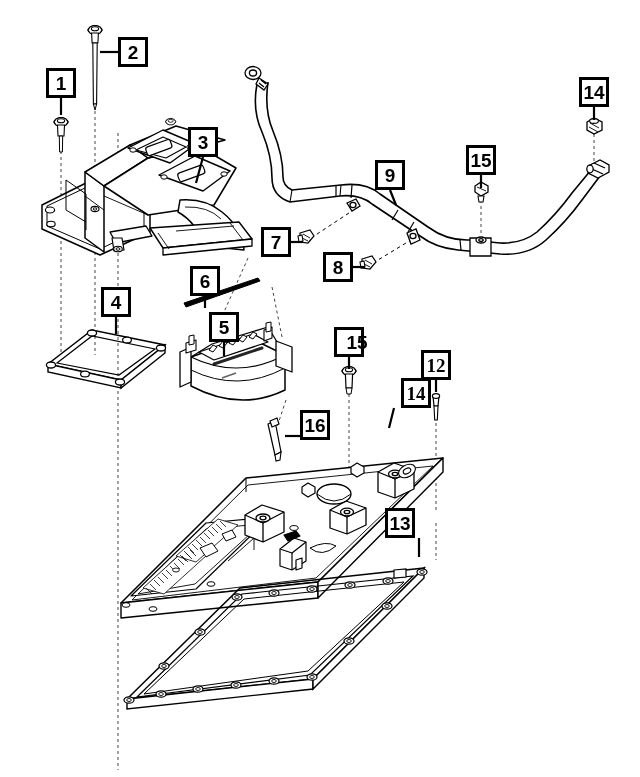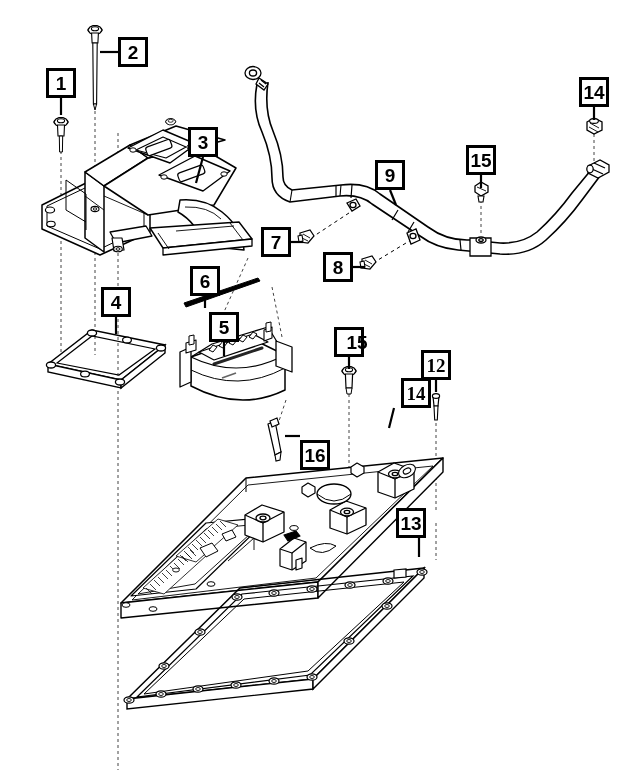--- a/index.html
+++ b/index.html
@@ -444,27 +444,27 @@
       </div>
       <div class="callout-box" style="left: 579px; top: 77px;">
         <span>14</span>
       </div>
       <div class="callout-box" style="left: 466px; top: 145px;">
         <span>15</span>
       </div>
       <div class="callout-box" style="left: 421px; top: 350px; font-family: Liberation Serif, serif;">
         <span>12</span>
       </div>
-      <div class="callout-box" style="left: 396px; top: 508px;">
+      <div class="callout-box" style="left: 385px; top: 508px;">
         <span>13</span>
       </div>
       <div class="callout-box" style="left: 401px; top: 378px; font-family: Liberation Serif, serif;">
         <span>14</span>
       </div>
       <div class="callout-box" style="left: 334px; top: 327px; padding-left: 16px;">
         <span>15</span>
       </div>
-      <div class="callout-box" style="left: 300px; top: 440px;">
+      <div class="callout-box" style="left: 300px; top: 410px;">
         <span>16</span>
       </div>
     </div>
 
 </div>
 
 </body></html>

